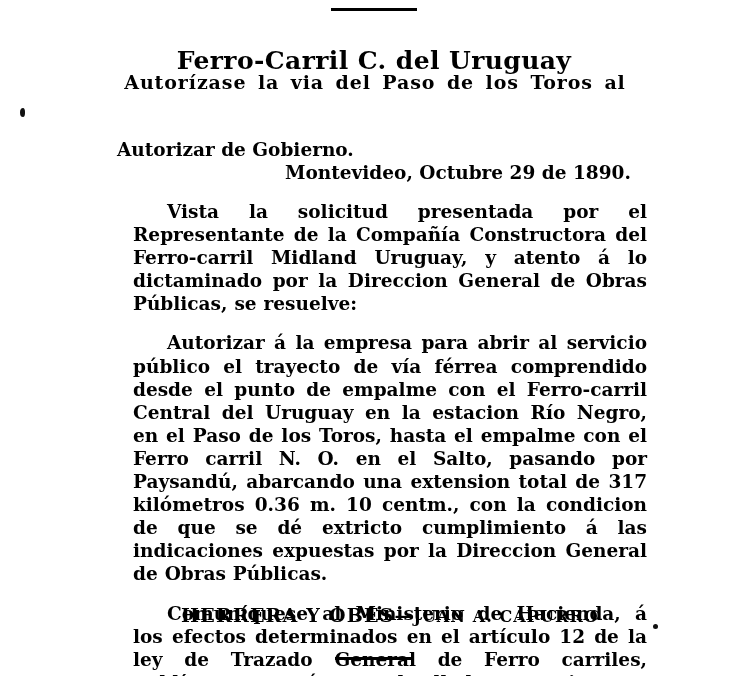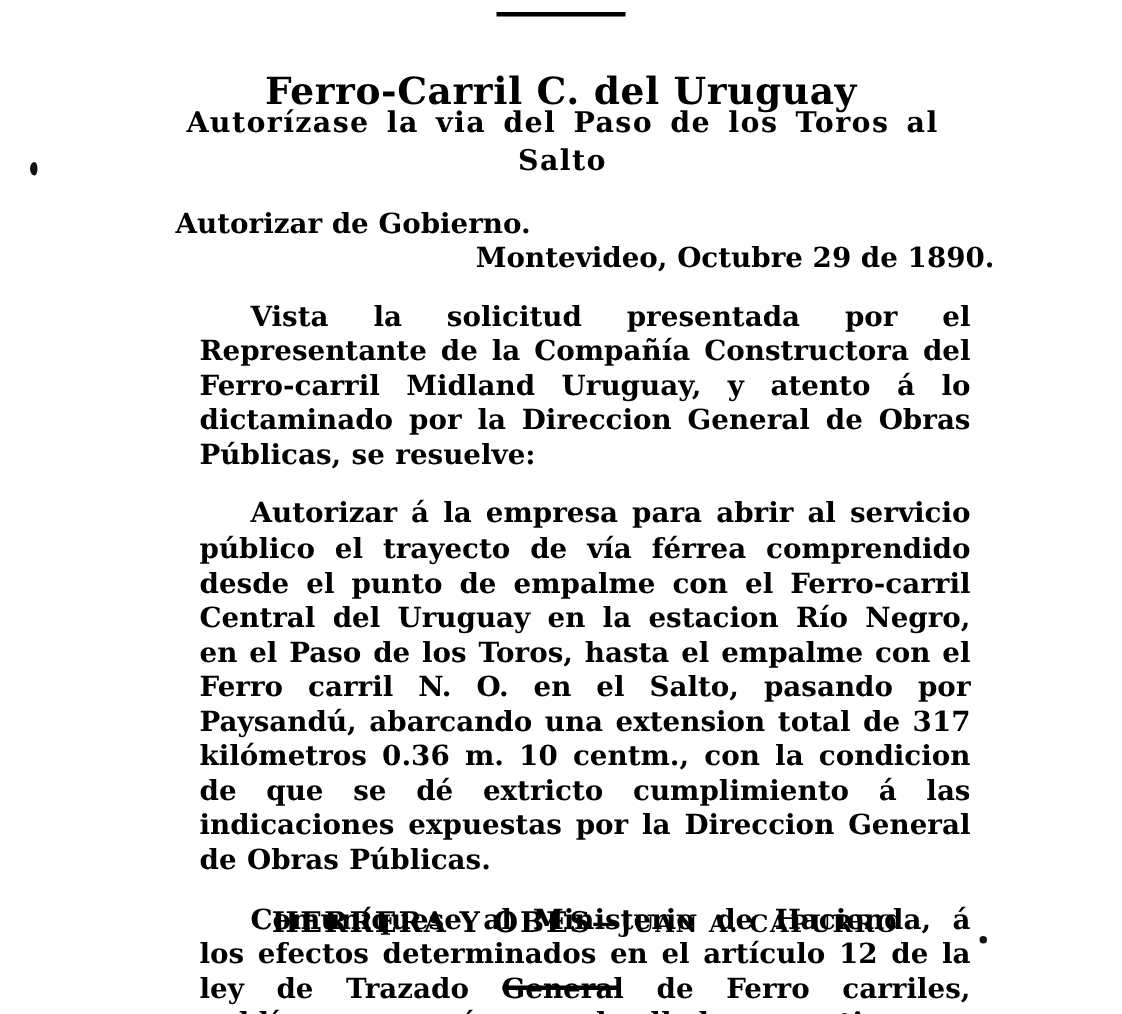--- a/index.html
+++ b/index.html
@@ -98,21 +98,20 @@
     font-weight: 600;
     white-space: nowrap;
   }
 
   .line-place {
     font-size: 18.5px;
     line-height: 23px;
     font-weight: 600;
     padding-left: 168px;
     white-space: nowrap;
-    text-align: right;
   }
 
   p.para {
     margin: 16px;
     font-size: 18.5px;
     line-height: 23.1px;
     font-weight: 600;
     text-align: justify;
     text-align-last: left;
     text-indent: 34px;
@@ -152,21 +151,20 @@
 <div class="page">
 
   <div class="rule rule-top"></div>
 
   <div class="speck speck-left"></div>
 
   <h1 class="title">Ferro-Carril C. del Uruguay</h1>
 
   <div class="subtitle">
     <span class="sub-line-1">Autorízase la via del Paso de los Toros al</span>
-    <span class="sub-line-2">Salto</span>
   </div>
 
   <div class="body-block">
 
     <div class="line-dept">Autorizar de Gobierno.</div>
 
     <div class="line-place">Montevideo, Octubre 29 de 1890.</div>
 
     <p class="para">Vista la solicitud presentada por el Representante de la Compañía Constructora del Ferro-carril Midland Uruguay, y atento á lo dictaminado por la Direccion General de Obras Públicas, se resuelve:</p>
 

